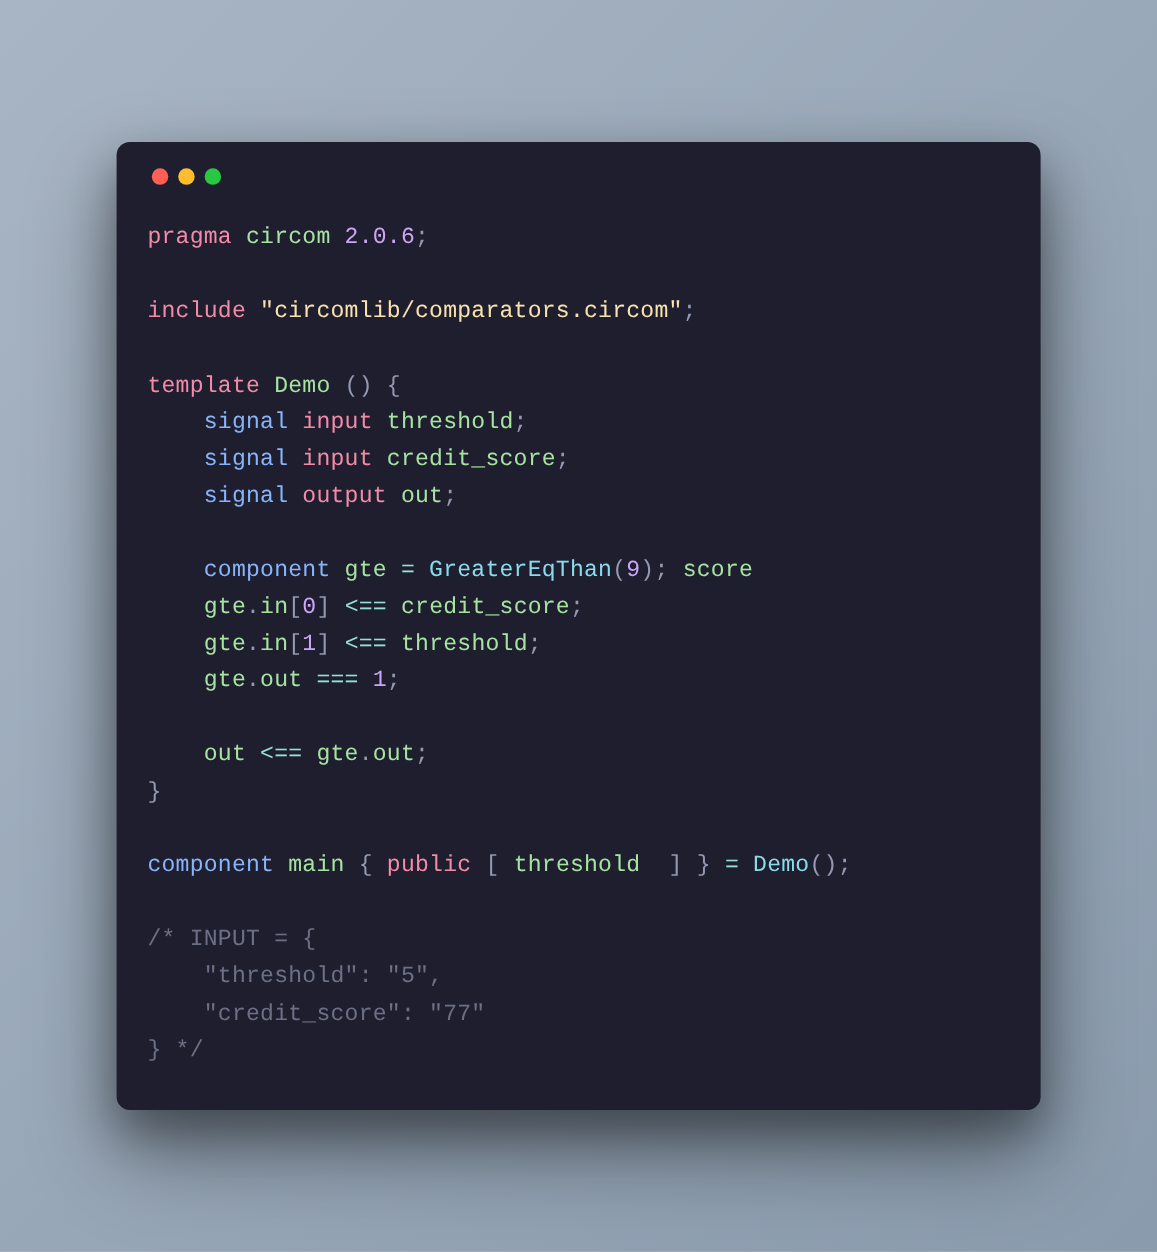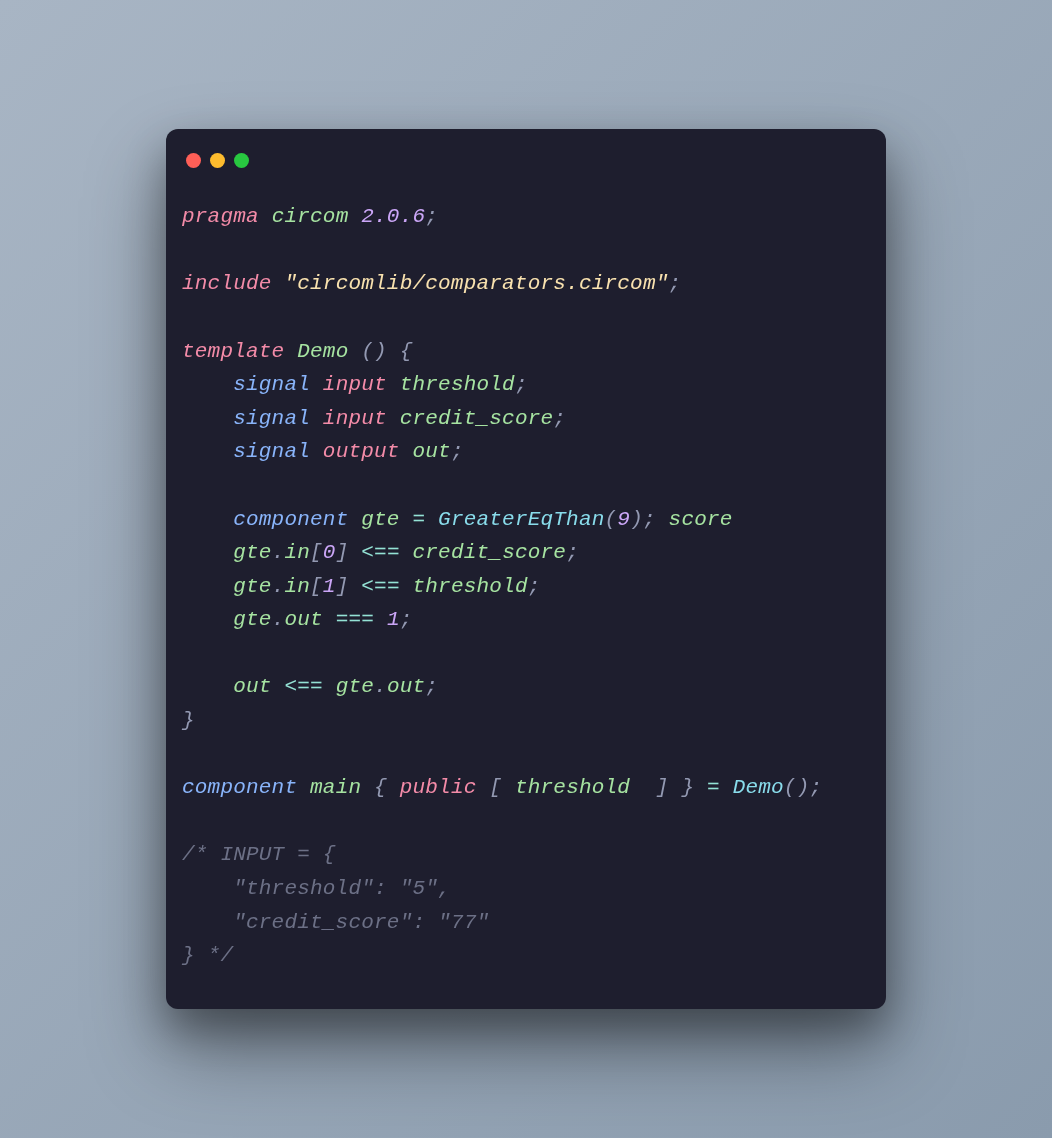--- a/index.html
+++ b/index.html
@@ -8,24 +8,23 @@
       min-height: 1138px;
       width: 1052px;
       display: flex;
       align-items: center;
       justify-content: center;
       font-family: ui-monospace, SFMono-Regular, "SF Mono", Menlo, Consolas, "Liberation Mono", monospace;
     }
     .window {
       background: #1e1e2e;
       border-radius: 12px;
-      width: 720px;
+      width: 840px;
       box-shadow: 0 40px 80px rgba(0,0,0,0.4), 0 20px 40px rgba(0,0,0,0.3);
-      padding: 24px 28px 36px 16px;
-      font-style: italic;
+      padding: 24px 28px 36px 28px;
     }
     .titlebar {
       display: flex;
       gap: 9px;
       margin-bottom: 32px;
       padding-left: 4px;
     }
     .dot {
       width: 15px;
       height: 15px;

